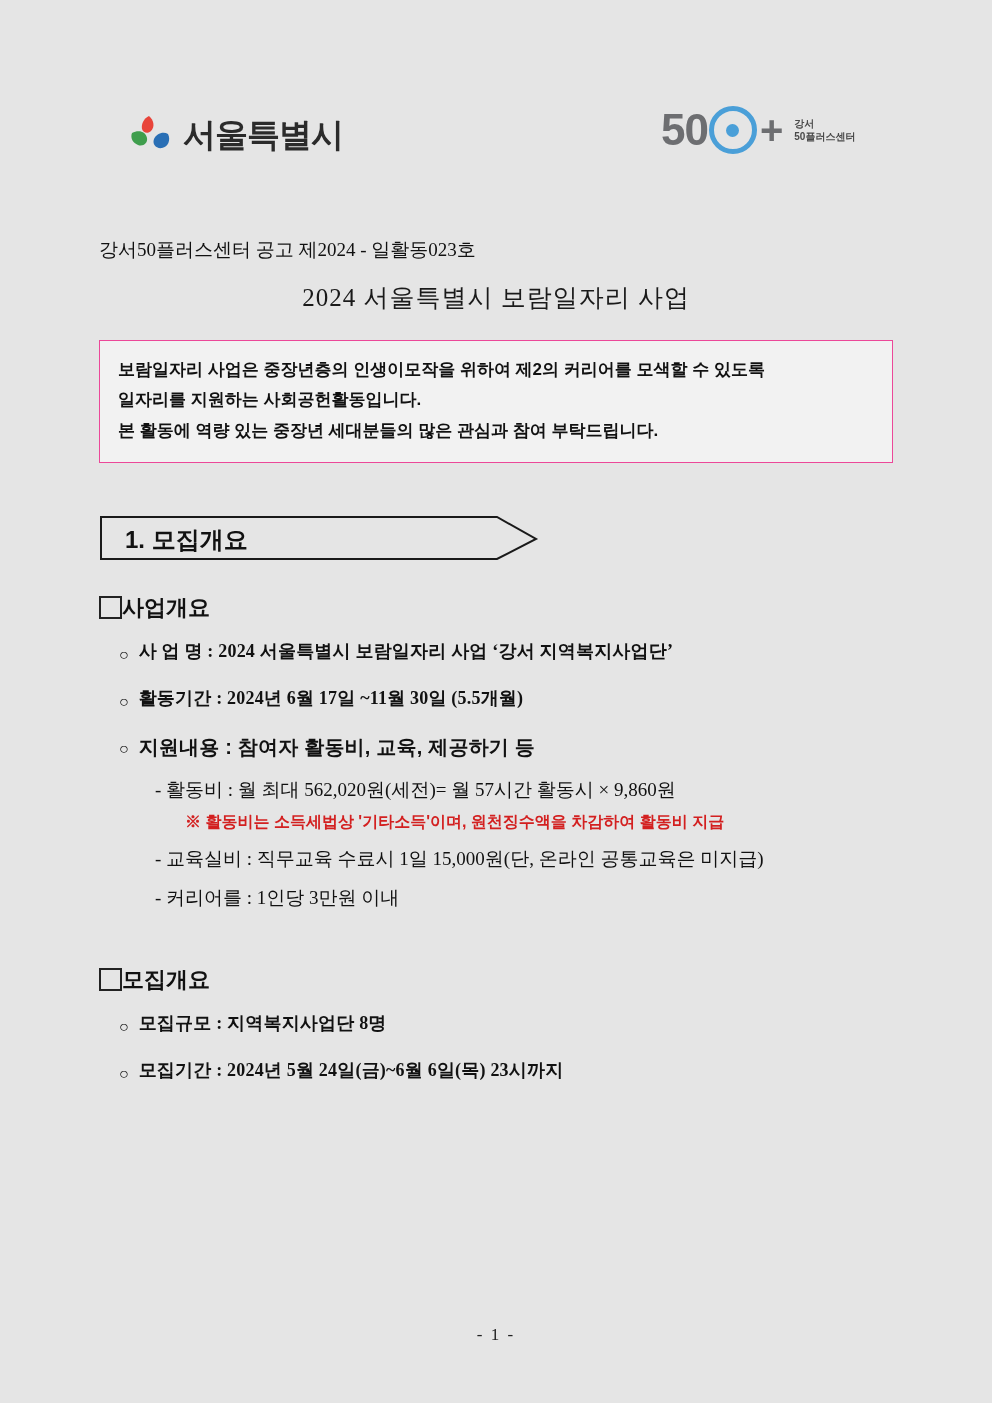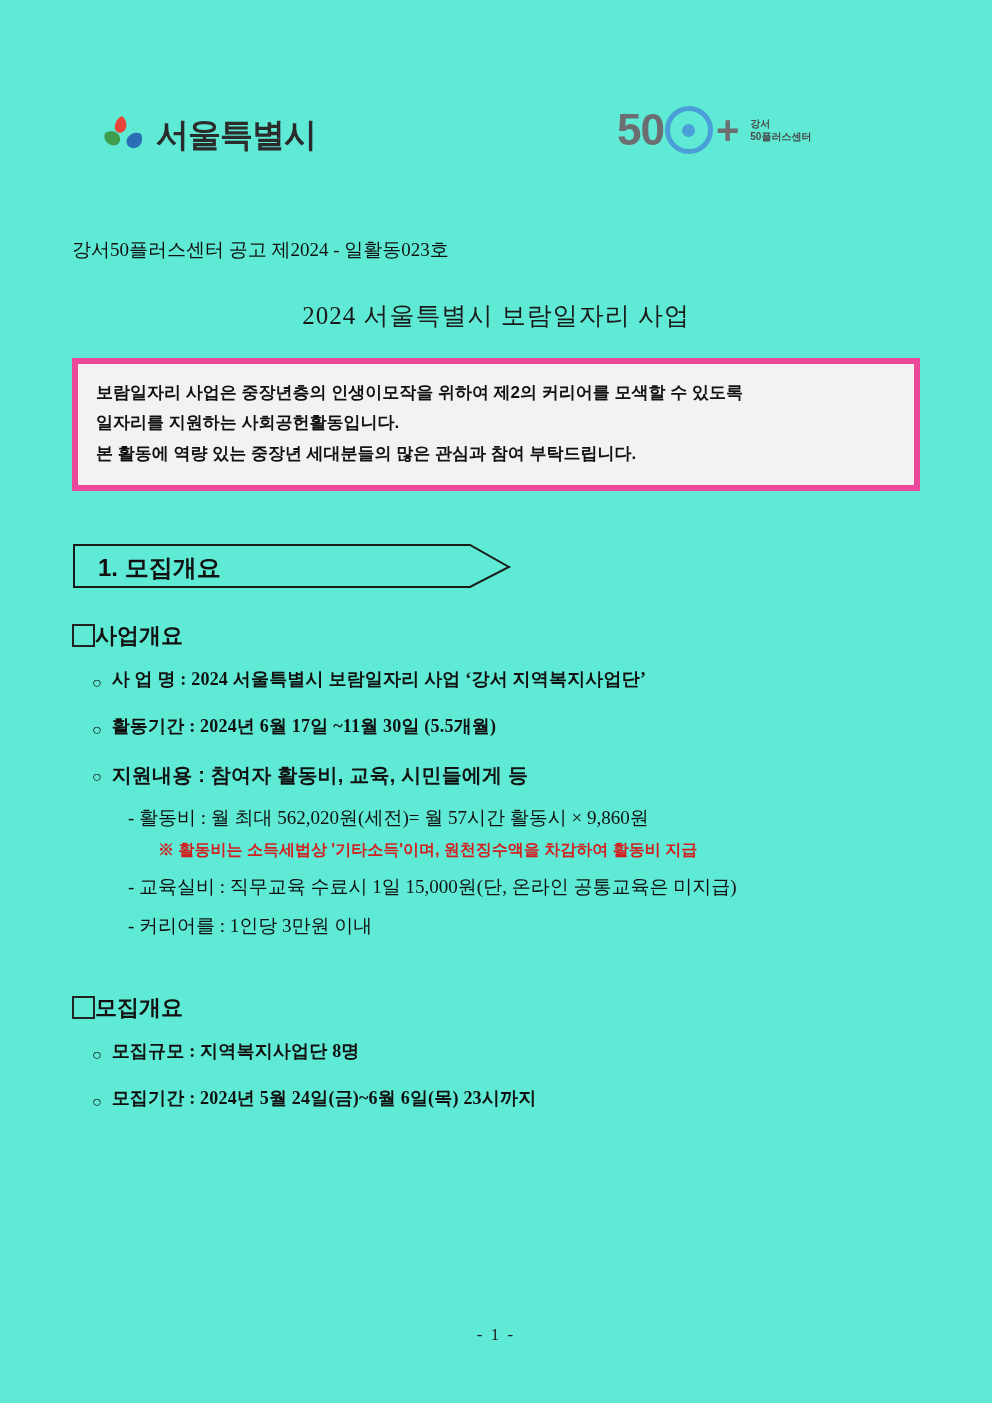--- a/index.html
+++ b/index.html
@@ -9,24 +9,24 @@
   }
   body {
     font-family: "Liberation Serif", "DejaVu Serif", serif;
     color: #000000;
   }
   .page {
     position: relative;
     width: 992px;
     height: 1403px;
     margin: 0 auto;
-    background: #5eead4;
+    background: #e5e5e5;
     overflow: hidden;
     box-sizing: border-box;
-    padding: 0 72px;
+    padding: 0 99px;
   }
 
   
   .logo-row {
     position: relative;
     height: 120px;
     margin-top: 95px;
   }
   .seoul-logo {
     position: absolute;
@@ -43,21 +43,21 @@
   }
   .seoul-text {
     font-family: "Liberation Sans", sans-serif;
     font-size: 33px;
     font-weight: 700;
     color: #2b2b2b;
     letter-spacing: -1px;
   }
   .center-logo {
     position: absolute;
-    left: 545px;
+    left: 562px;
     top: 10px;
     display: flex;
     align-items: center;
     gap: 12px;
   }
   .fifty-mark {
     display: flex;
     align-items: center;
     font-family: "Liberation Sans", sans-serif;
     font-size: 44px;
@@ -103,21 +103,21 @@
     font-size: 19px;
     margin: 22px 0 0 0;
     letter-spacing: 0px;
     color: #111;
   }
 
   
   .sub-title {
     text-align: center;
     font-size: 25px;
-    margin-top: 36px;
+    margin-top: 18px;
     letter-spacing: 1px;
     color: #1a1a1a;
   }
   .main-title {
     text-align: center;
     font-size: 38px;
     font-weight: 700;
     margin-top: 10px;
     letter-spacing: 1px;
     color: #000;
@@ -129,21 +129,21 @@
     text-align: center;
     font-size: 19px;
     line-height: 1.75;
     color: #1a1a1a;
   }
   .intro div { display: block; }
 
   
   .grayBox {
     margin-top: 26px;
-    border: 6px solid #ec4899;
+    border: 1px solid #ec4899;
     background: #f2f2f2;
     padding: 14px 18px 16px 18px;
     font-family: "Liberation Sans", sans-serif;
     font-size: 17px;
     font-weight: 700;
     line-height: 1.78;
     color: #111;
   }
 
   
@@ -304,21 +304,21 @@
   <div class="item">
     <span class="circ">○</span>
     <span class="txt">사 업 명 : 2024 서울특별시 보람일자리 사업 ‘강서 지역복지사업단’</span>
   </div>
   <div class="item">
     <span class="circ">○</span>
     <span class="txt">활동기간 : 2024년 6월 17일 ~11월 30일 (5.5개월)</span>
   </div>
   <div class="item">
     <span class="circ">○</span>
-    <span class="txt bold">지원내용 : 참여자 활동비, 교육, 시민들에게 등</span>
+    <span class="txt bold">지원내용 : 참여자 활동비, 교육, 제공하기 등</span>
   </div>
 
   <div class="dash">- 활동비 : 월 최대 562,020원(세전)= 월 57시간 활동시 × 9,860원</div>
   <div class="note-red">※ 활동비는 소득세법상 '기타소득'이며, 원천징수액을 차감하여 활동비 지급</div>
   <div class="dash">- 교육실비 : 직무교육 수료시 1일 15,000원(단, 온라인 공통교육은 미지급)</div>
   <div class="dash">- 커리어를 : 1인당 3만원 이내</div>
 
   <div class="gap-lg"></div>
 
   <div class="sq-head">

